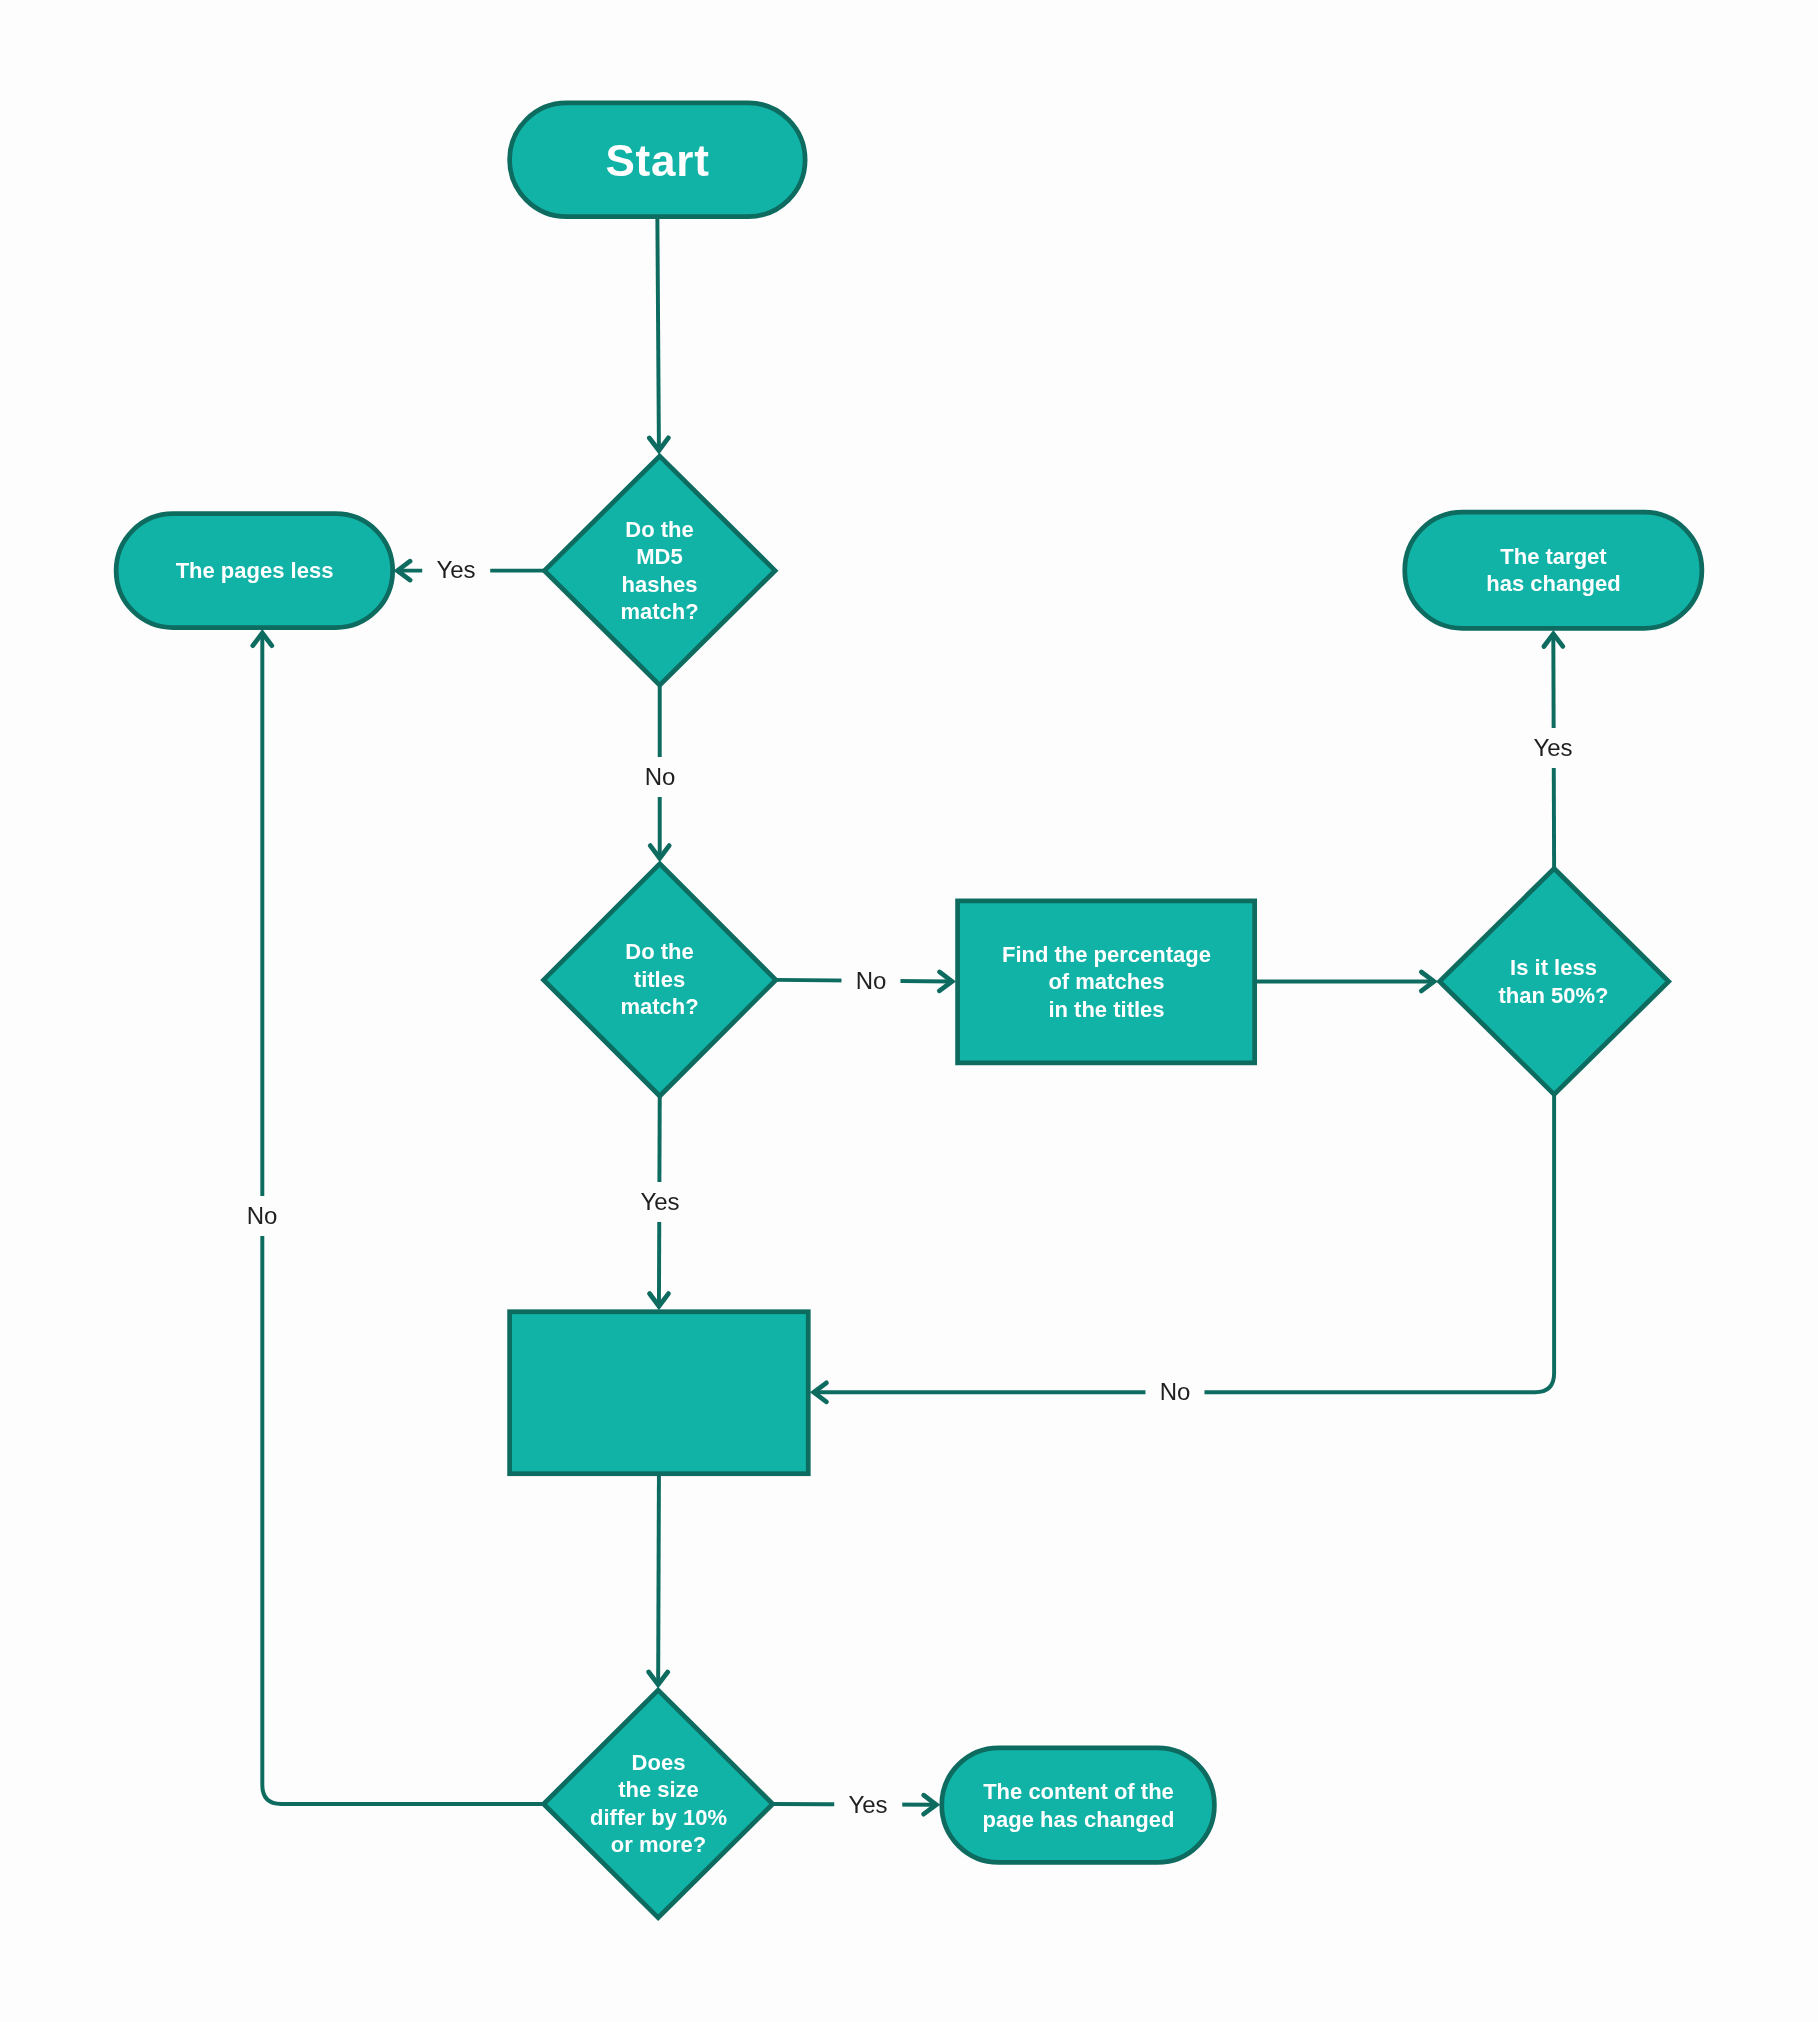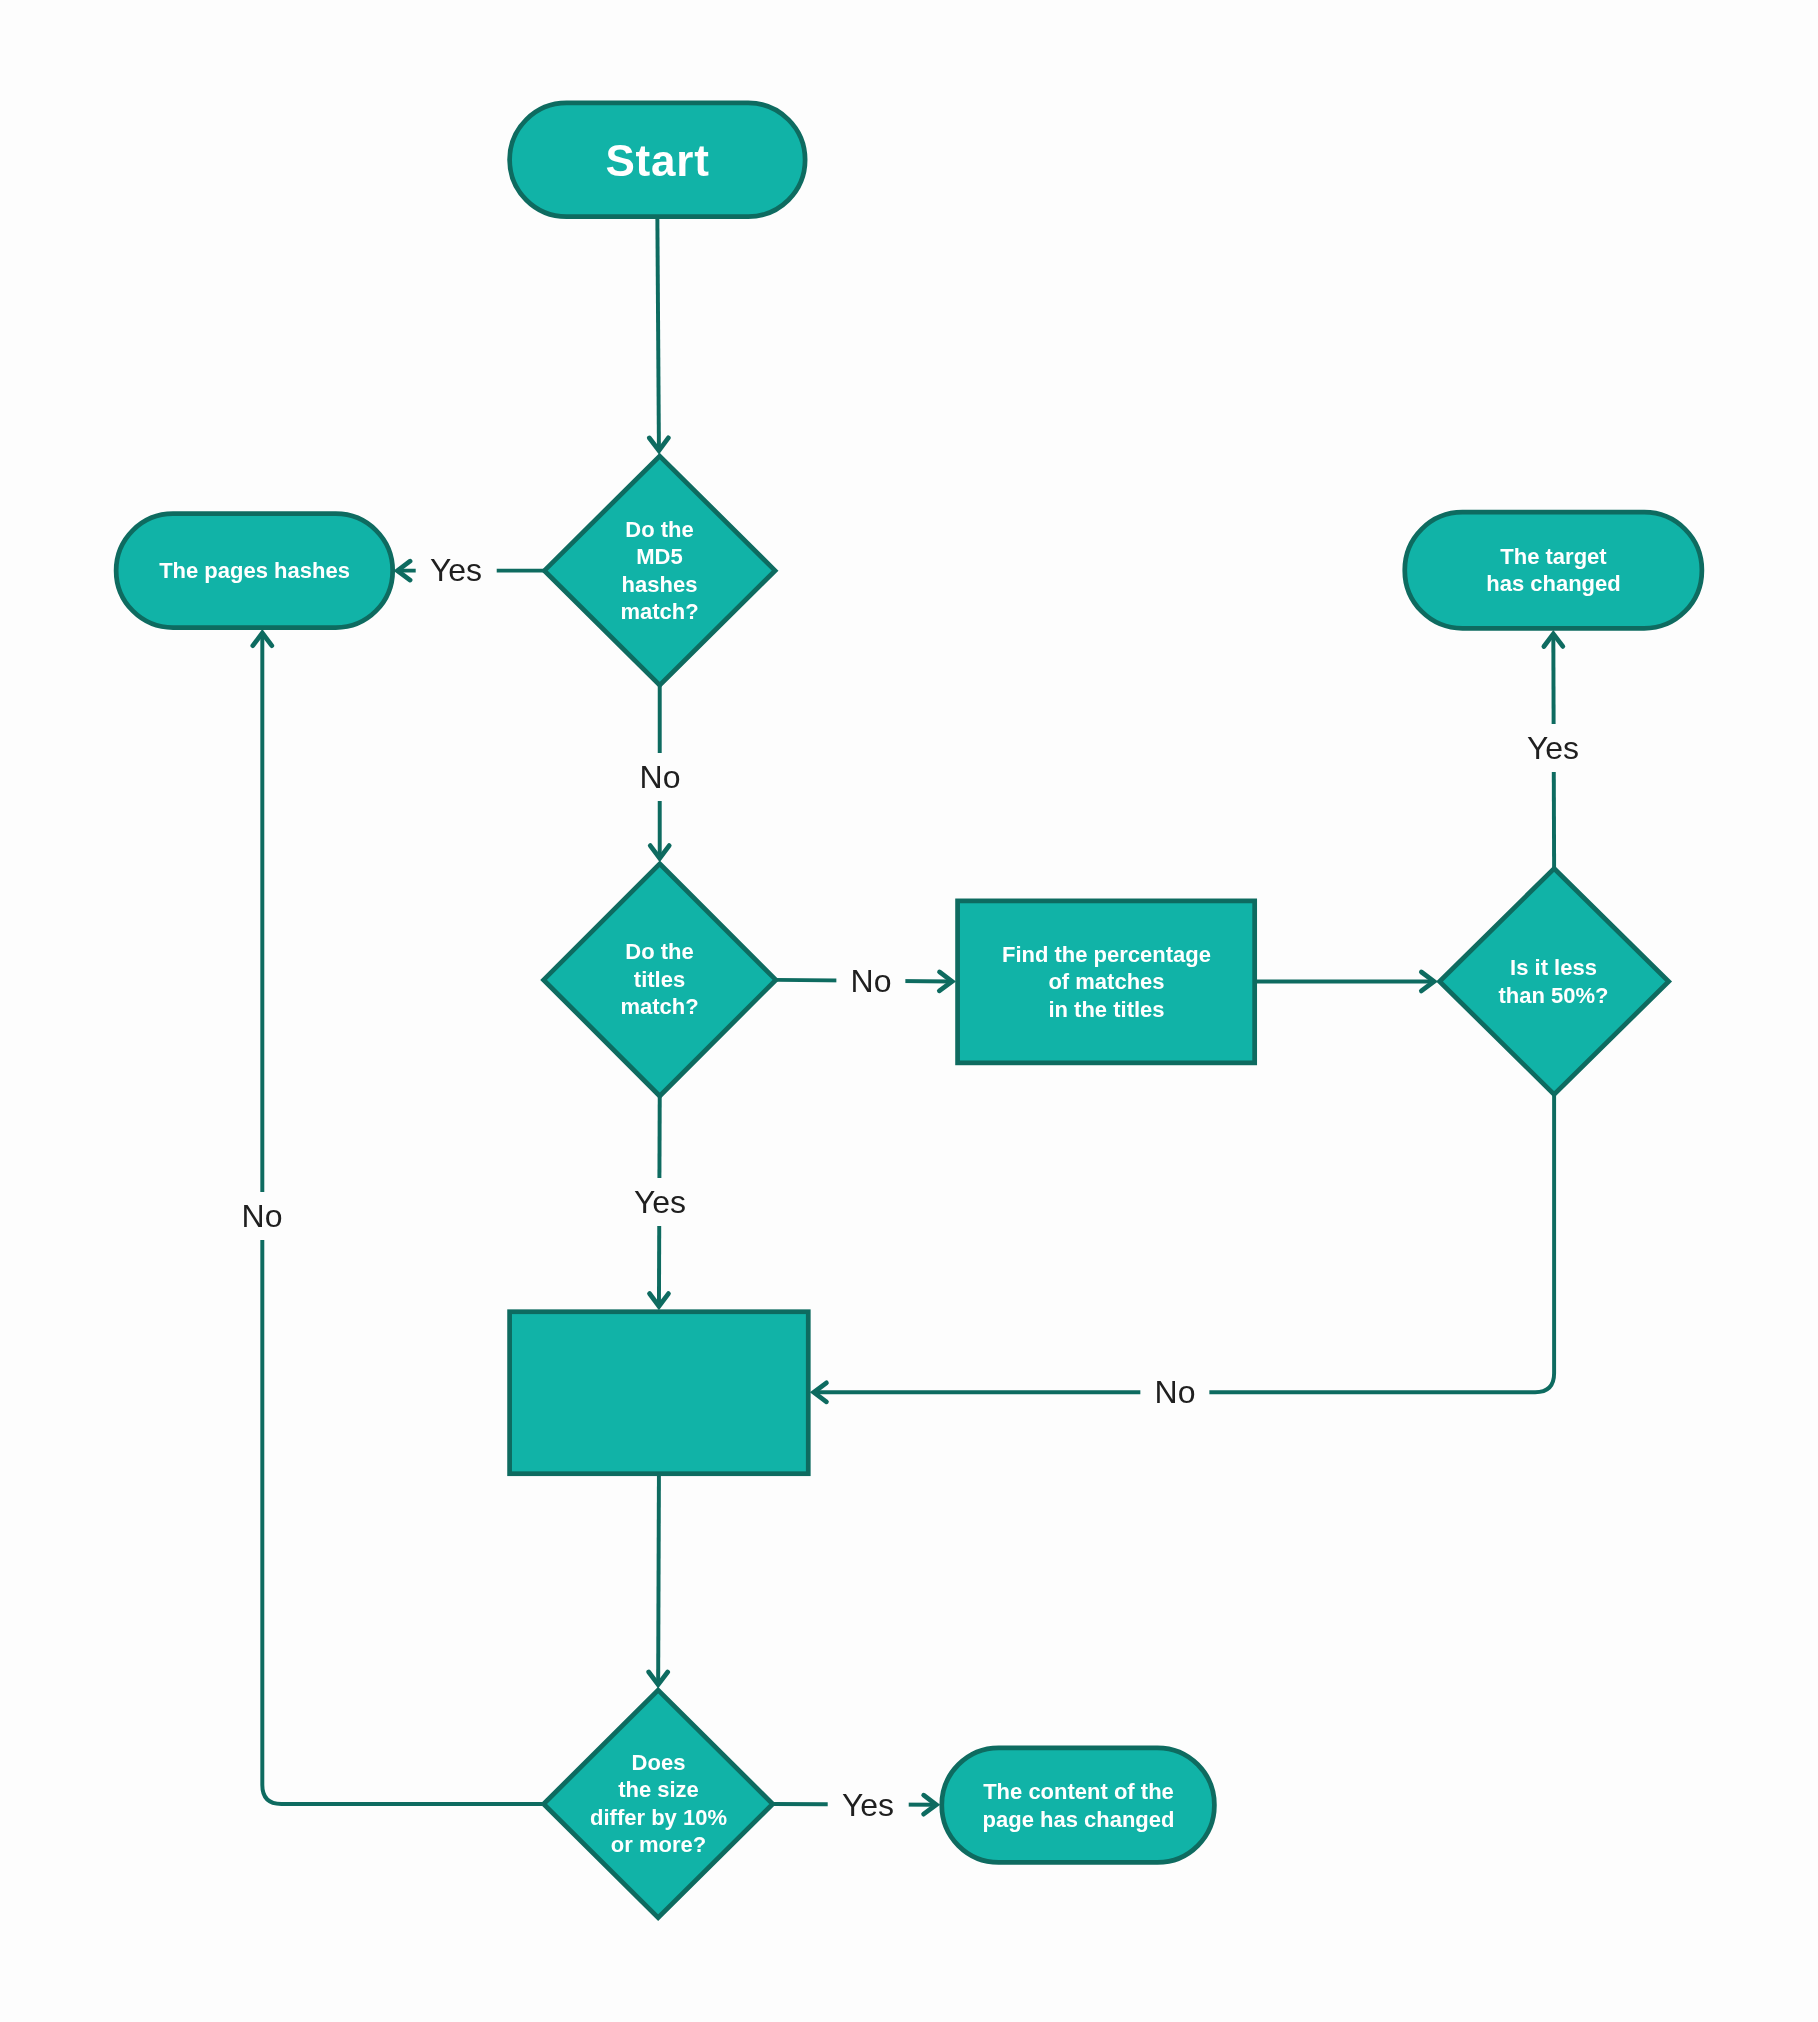--- a/index.html
+++ b/index.html
@@ -56,21 +56,21 @@
     font-size: 22px;
     line-height: 1.25;
     pointer-events: none;
   }
   .node-label span { white-space: pre-line; }
   .start-size { font-size: 44px; letter-spacing: 0.8px; }
   .edge-label {
     position: absolute;
     transform: translate(-50%, -50%);
     color: var(--label-text);
-    font-size: 32px;
+    font-size: 24px;
     line-height: 1;
     background: var(--background);
     padding: 8px 14.2px;
     pointer-events: none;
   }
 </style>
 </head>
 <body>
 
 <div class="canvas">
@@ -111,21 +111,21 @@
   </div>
 
   <div class="node-label" style="left:557px; top:468px; width:205px; height:205px;">
     <span>Do the
 MD5
 hashes
 match?</span>
   </div>
 
   <div class="node-label" style="left:116px; top:514px; width:277px; height:114px;">
-    <span>The pages hashes</span>
+    <span>The pages less</span>
   </div>
 
   <div class="node-label" style="left:1405px; top:512px; width:297px; height:116px;">
     <span>The target
 has changed</span>
   </div>
 
   <div class="node-label" style="left:557px; top:877px; width:205px; height:205px;">
     <span>Do the
 titles

